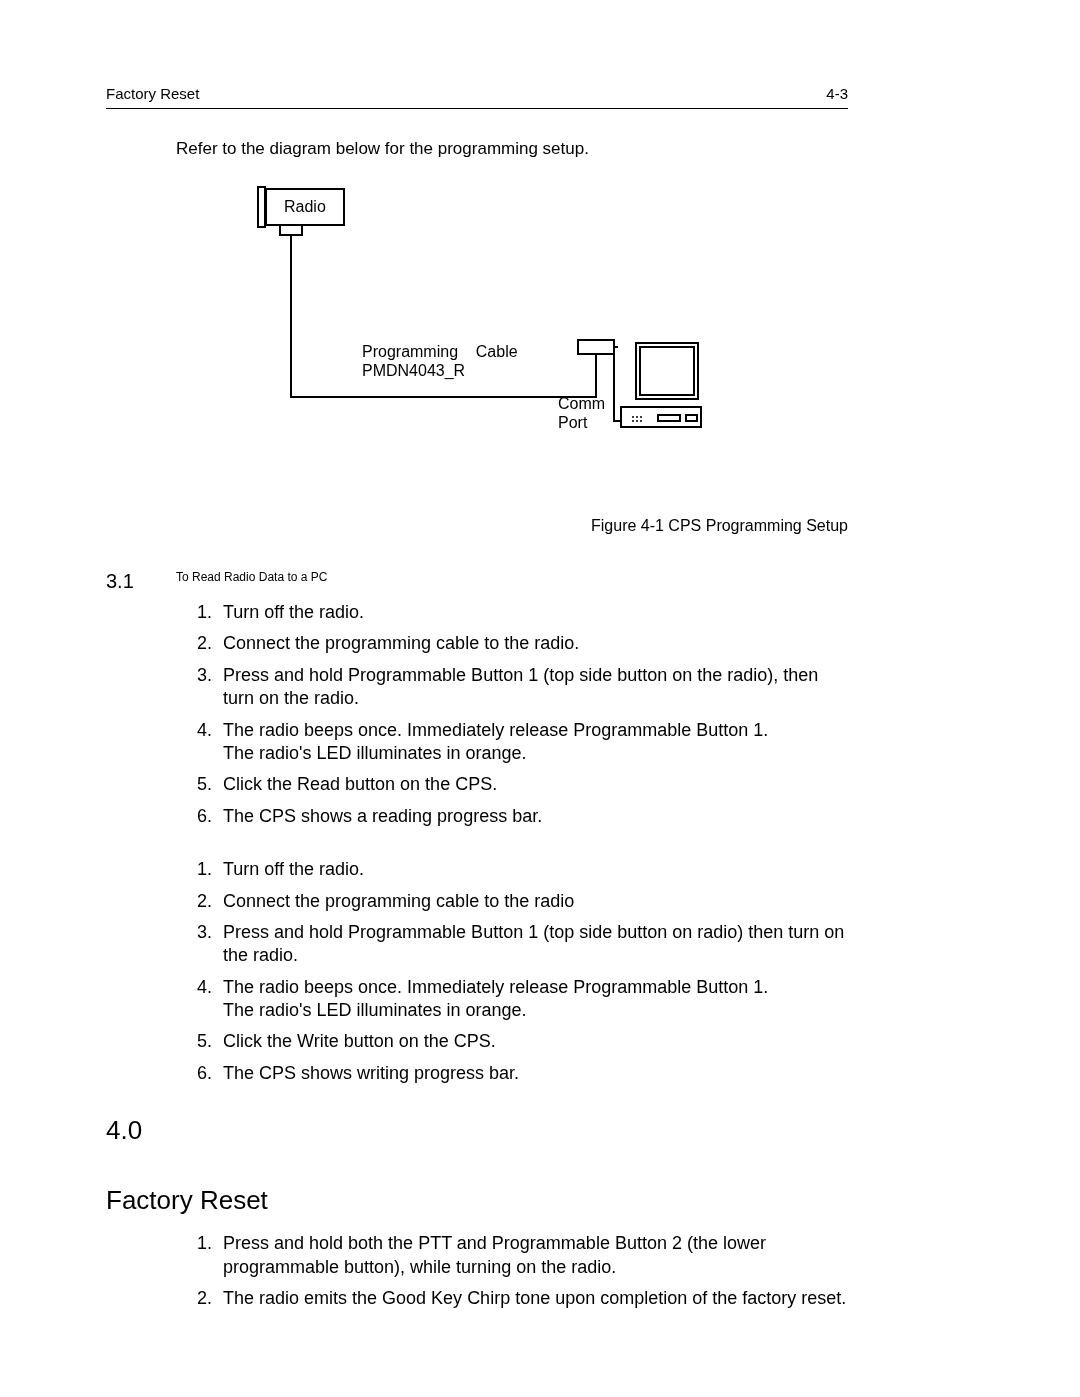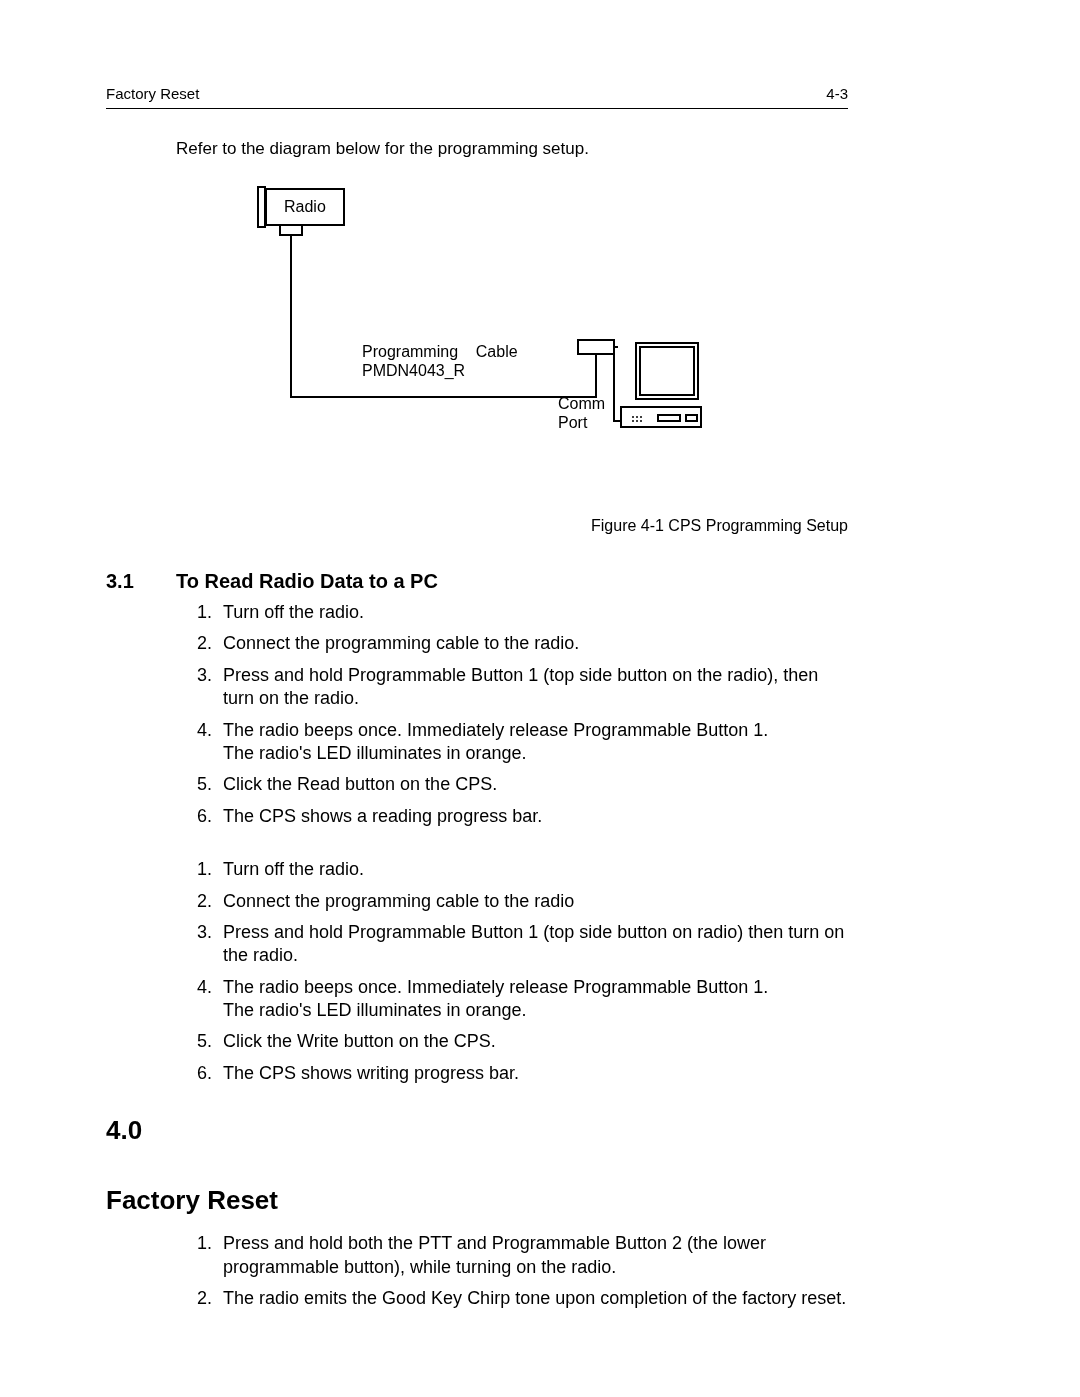--- a/index.html
+++ b/index.html
@@ -35,32 +35,31 @@
     position: relative;
   }
   .figure-caption {
     text-align: right;
     font-size: 16px;
     margin: 20px 0 35px 0;
   }
   .section-row {
     display: flex;
     margin-bottom: 8px;
-    font-weight: bold;
   }
   .sec-num {
     width: 70px;
     flex: 0 0 70px;
     font-size: 20px;
   }
   .sec-num.big {
     font-size: 26px;
   }
   .sec-title {
-    font-size: 20px;
+    font-size: 12px;
   }
   .sec-title.big {
     font-size: 26px;
   }
   ol.steps {
     margin: 4px 0 30px 85px;
     padding: 0 0 0 26px;
     font-size: 18px;
   }
   ol.steps li {

